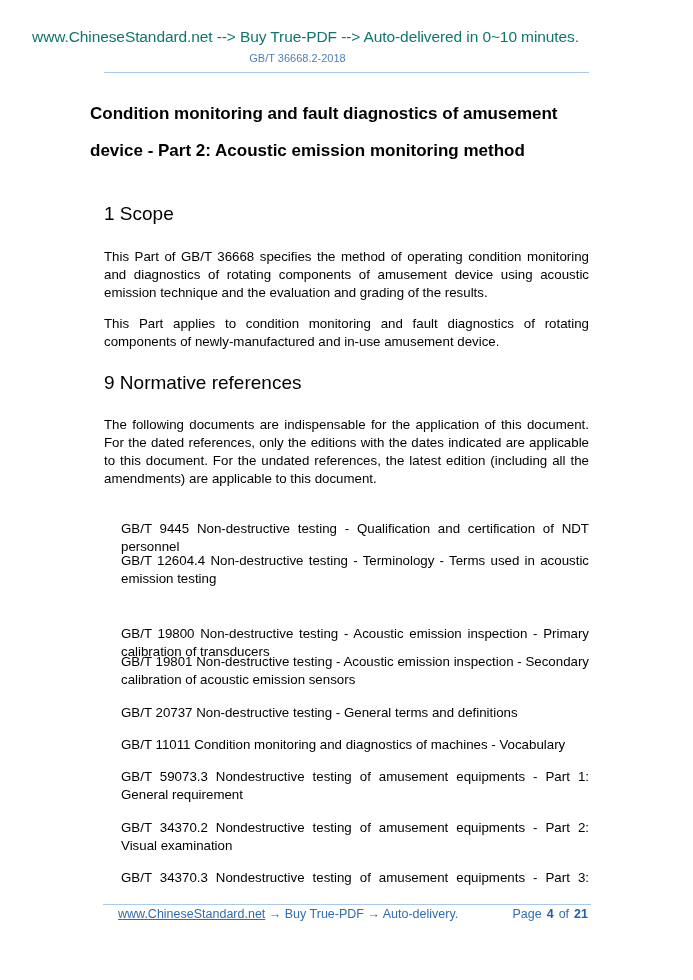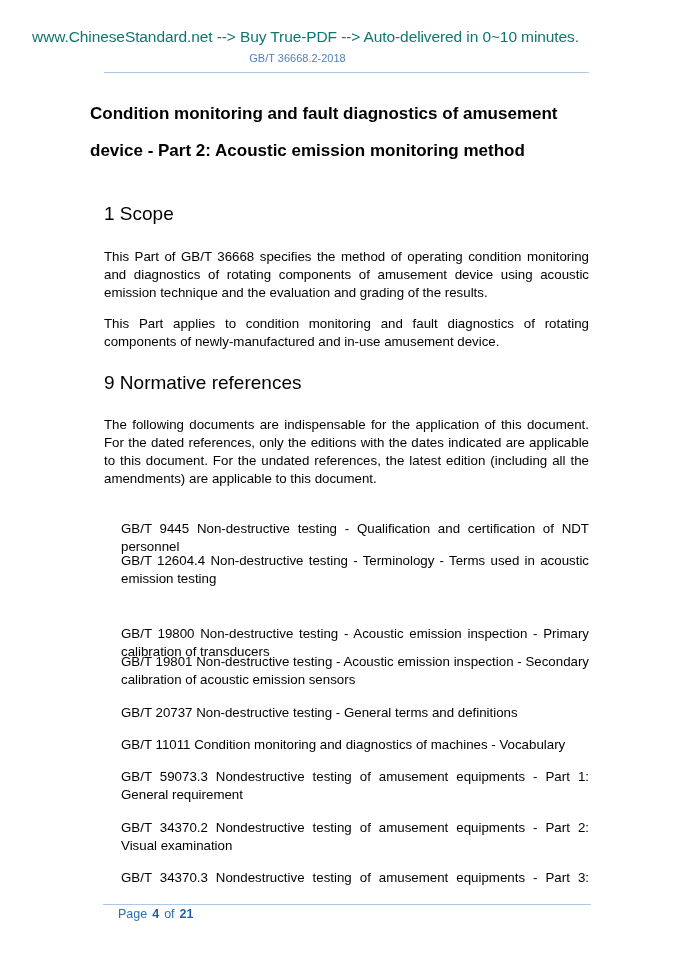--- a/index.html
+++ b/index.html
@@ -137,16 +137,19 @@
   <div class="ref" style="top:653px;">GB/T 19801 Non-destructive testing - Acoustic emission inspection - Secondary calibration of acoustic emission sensors</div>
   <div class="ref" style="top:704px;">GB/T 20737 Non-destructive testing - General terms and definitions</div>
   <div class="ref" style="top:736px;">GB/T 11011 Condition monitoring and diagnostics of machines - Vocabulary</div>
   <div class="ref" style="top:768px;">GB/T 59073.3 Nondestructive testing of amusement equipments - Part 1: General requirement</div>
   <div class="ref" style="top:819px;">GB/T 34370.2 Nondestructive testing of amusement equipments - Part 2: Visual examination</div>
   <div class="ref trunc" style="top:869px;">GB/T 34370.3 Nondestructive testing of amusement equipments - Part 3:</div>
 </div>
 
 <div class="footer-rule"></div>
 <div class="footer">
+  <span>
+    <a href="#">www.ChineseStandard.net</a><span> → Buy True-PDF → Auto-delivery.</span>
+  </span>
   <span class="page">
     <span>Page</span><span class="sp"></span><b>4</b><span class="sp"></span><span>of</span><span class="sp"></span><b>21</b>
   </span>
 </div>
 
 </body></html>

